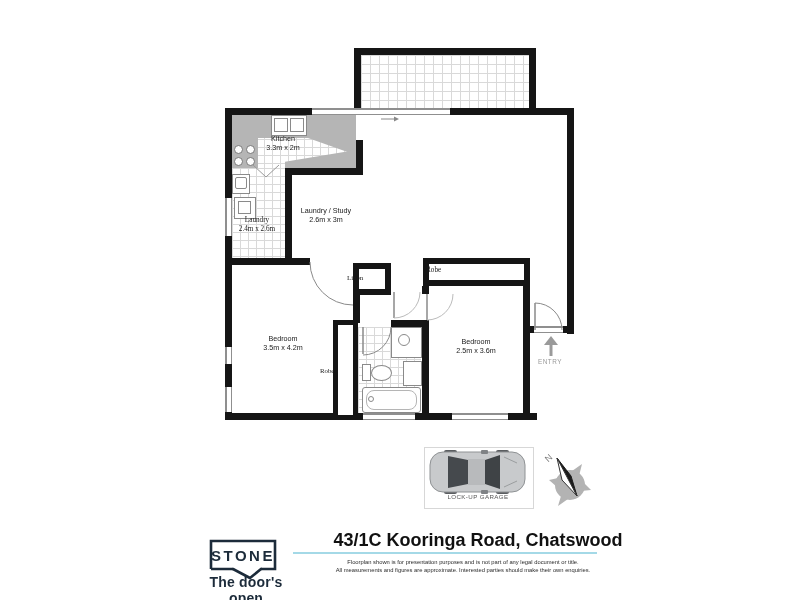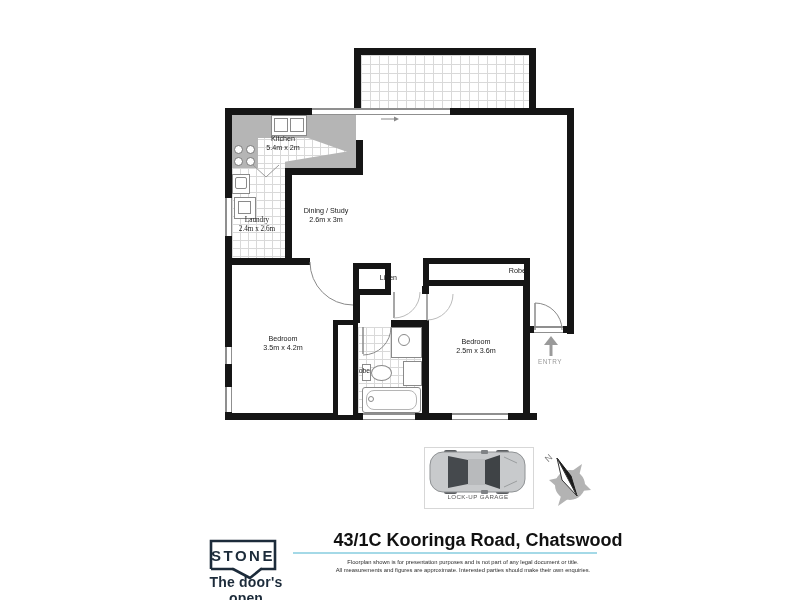--- a/index.html
+++ b/index.html
@@ -12,21 +12,21 @@
          background-size:8px 8px;}
   .counter{position:absolute;background:#b5b5b5;}
   .win-h{position:absolute;height:7px;background:#fff;border-top:1px solid #8f8f8f;
          border-bottom:1px solid #8f8f8f;box-shadow:inset 0 3px 0 -2px #8f8f8f;box-sizing:border-box;}
   .win-v{position:absolute;width:7px;background:#fff;border-left:1px solid #8f8f8f;
          border-right:1px solid #8f8f8f;box-shadow:inset 3px 0 0 -2px #8f8f8f;box-sizing:border-box;}
   .closet{position:absolute;background:#fff;border:6px solid #151515;box-sizing:border-box;}
   .fix{position:absolute;background:#fff;border:1px solid #8a8a8a;box-sizing:border-box;}
   .rlabel{position:absolute;text-align:center;font-size:7.2px;line-height:9px;color:#1a1a1a;z-index:30;}
   .rlabel .nm,.rlabel .dm{display:block;}
-  .small-label{position:absolute;text-align:right;color:#1a1a1a;z-index:30;}
+  .small-label{position:absolute;text-align:left;color:#1a1a1a;z-index:30;font-family:Liberation Serif, serif;}
   #overlay{position:absolute;left:0;top:0;z-index:25;pointer-events:none;}
   .burner{position:absolute;width:9px;height:9px;border:1px solid #777;border-radius:50%;
           background:#fdfdfd;box-sizing:border-box;z-index:6;}
   #garage-box{position:absolute;left:424px;top:447px;width:108px;height:60px;
               border:1px solid #d7d7d7;background:#fff;}
   #garage-label{position:absolute;left:424px;top:493px;width:108px;text-align:center;
                 font-size:6.2px;color:#555;letter-spacing:.4px;}
   #entry-label{position:absolute;left:529px;top:358px;width:42px;text-align:center;
                font-size:6.4px;color:#9a9a9a;letter-spacing:.5px;}
   #address-title{position:absolute;left:298px;top:530px;width:360px;text-align:center;
@@ -103,28 +103,28 @@
   <div class="win-h" style="left:375px;top:108px;width:75px;z-index:11;"></div>
   <div class="win-v" style="left:225px;top:198px;height:38px;z-index:11;"></div>
   <div class="win-v" style="left:225px;top:347px;height:17px;z-index:11;"></div>
   <div class="win-v" style="left:225px;top:387px;height:25px;z-index:11;"></div>
   <div class="win-h" style="left:363px;top:413px;width:52px;z-index:11;"></div>
   <div class="win-h" style="left:452px;top:413px;width:56px;z-index:11;"></div>
   <div class="win-h" style="left:534px;top:326px;width:29px;z-index:11;"></div>
 
   <div class="rlabel" style="left:243px;top:134px;width:80px;">
     <span class="nm">Kitchen</span>
-    <span class="dm">5.4m x 2m</span>
+    <span class="dm">3.3m x 2m</span>
   </div>
   <div class="rlabel" style="left:217px;top:216px;width:80px;font-family:Liberation Serif, serif;">
     <span class="nm">Laundry</span>
     <span class="dm">2.4m x 2.6m</span>
   </div>
   <div class="rlabel" style="left:266px;top:206px;width:120px;">
-    <span class="nm">Dining / Study</span>
+    <span class="nm">Laundry / Study</span>
     <span class="dm">2.6m x 3m</span>
   </div>
   <div class="rlabel" style="left:223px;top:334px;width:120px;">
     <span class="nm">Bedroom</span>
     <span class="dm">3.5m x 4.2m</span>
   </div>
   <div class="rlabel" style="left:416px;top:337px;width:120px;">
     <span class="nm">Bedroom</span>
     <span class="dm">2.5m x 3.6m</span>
   </div>

